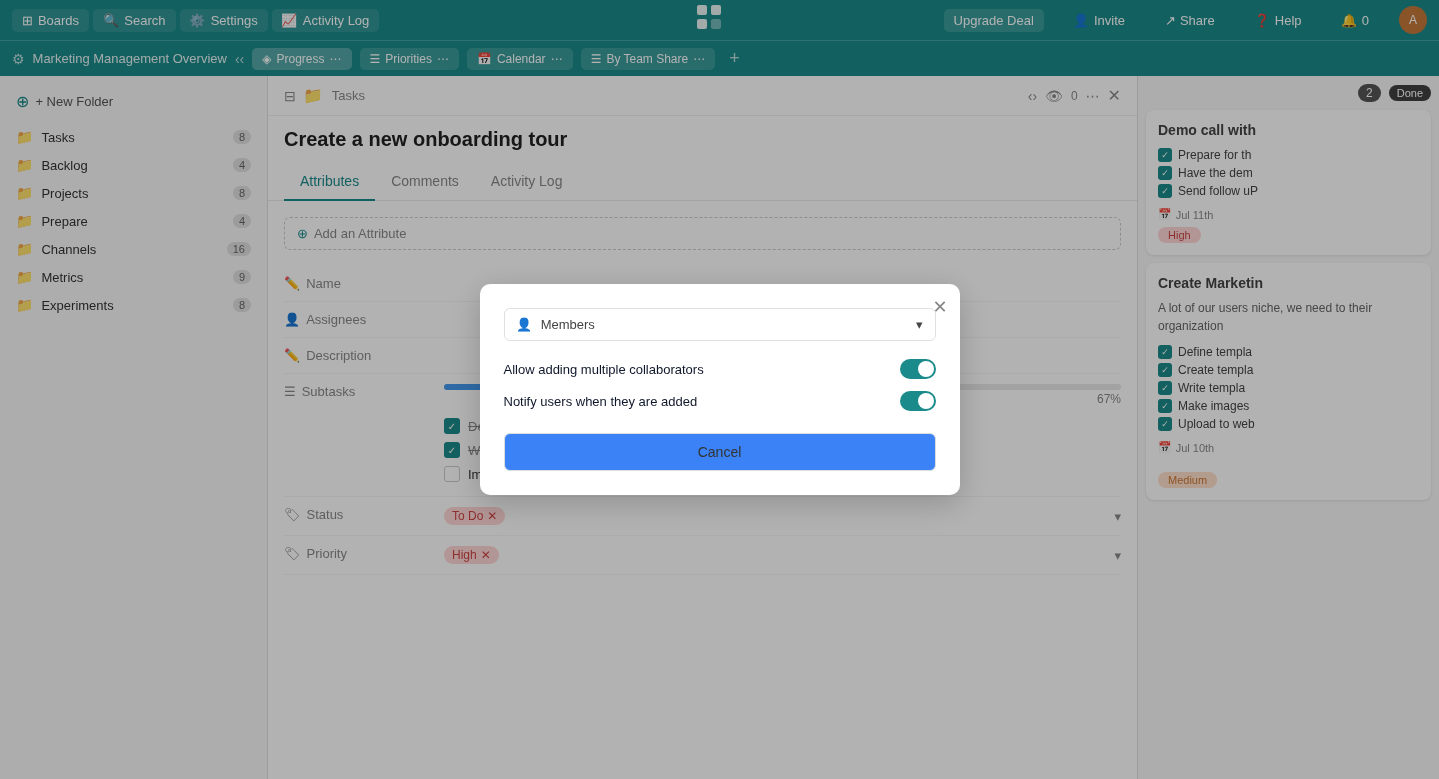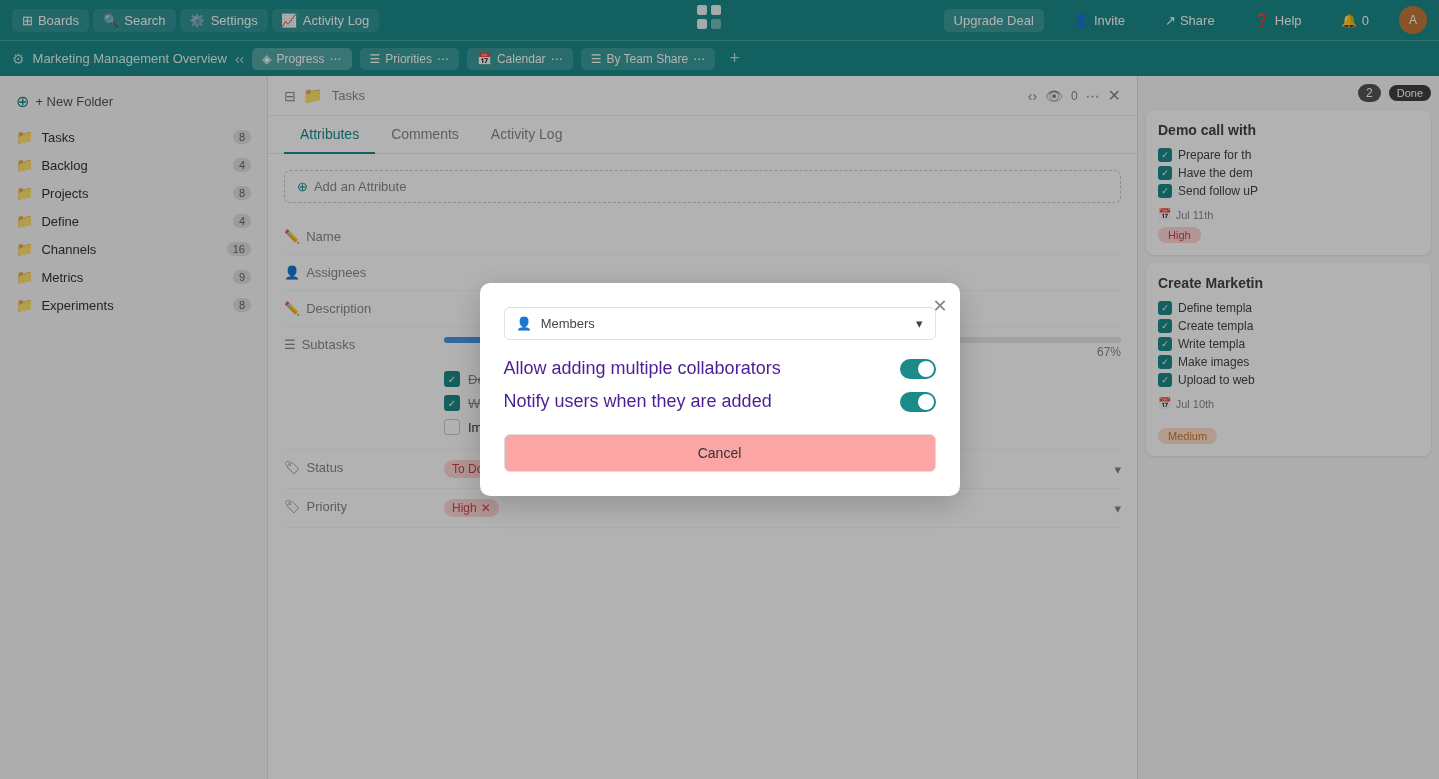--- a/index.html
+++ b/index.html
@@ -188,36 +188,36 @@
       border: 1px solid #e0e0e0; border-radius: 6px; padding: 8px 12px;
       font-size: 13px; color: #444; cursor: pointer; margin-bottom: 12px;
     }
     .modal-input {
       width: 100%; border: 1px solid #e0e0e0; border-radius: 6px;
       padding: 8px 12px; font-size: 13px; color: #aaa; outline: none;
       margin-bottom: 16px;
     }
     .modal-toggle-row {
       display: flex; align-items: center; justify-content: space-between;
-      padding: 6px 0; font-size: 18px; color: #4c1d95;
+      padding: 6px 0; font-size: 13px; color: #0f172a;
     }
     .toggle {
       width: 36px; height: 20px; border-radius: 10px;
       position: relative; cursor: pointer;
     }
     .toggle.on { background: #1a8a8a; }
     .toggle-knob {
       position: absolute; top: 2px;
       width: 16px; height: 16px; border-radius: 50%; background: white;
     }
     .toggle.on .toggle-knob { right: 2px; }
     .modal-actions { display: flex; gap: 10px; margin-top: 16px; }
     .btn-cancel {
       flex: 1; padding: 10px; border: 1px solid #ddd; border-radius: 6px;
-      background: #fca5a5; font-size: 14px; cursor: pointer; color: #333;
+      background: #3b82f6; font-size: 14px; cursor: pointer; color: #333;
     }
     .btn-save {
       flex: 1; padding: 10px; border: none; border-radius: 6px;
       background: #4499ee; color: white; font-size: 14px; cursor: pointer; font-weight: 500;
     }
   </style>
 </head>
 <body>
 
 <nav class="top-nav">
@@ -322,21 +322,21 @@
     <div class="sidebar-item">
       <div class="sidebar-item-left">
         <span class="sidebar-icon">📁</span>
         <span>Projects</span>
       </div>
       <span class="sidebar-badge">8</span>
     </div>
     <div class="sidebar-item">
       <div class="sidebar-item-left">
         <span class="sidebar-icon">📁</span>
-        <span>Define</span>
+        <span>Prepare</span>
       </div>
       <span class="sidebar-badge">4</span>
     </div>
     <div class="sidebar-item">
       <div class="sidebar-item-left">
         <span class="sidebar-icon">📁</span>
         <span>Channels</span>
       </div>
       <span class="sidebar-badge">16</span>
     </div>
@@ -367,20 +367,21 @@
         </div>
         <div class="task-panel-header-right">
           <span style="cursor:pointer;">‹›</span>
           <span style="cursor:pointer;">👁</span>
           <span style="font-size:12px;">0</span>
           <span style="cursor:pointer;">⋯</span>
           <span style="cursor:pointer;font-size:16px;">✕</span>
         </div>
       </div>
 
+      <div class="task-title">Create a new onboarding tour</div>
 
       <div class="task-tabs">
         <div class="task-tab active">Attributes</div>
         <div class="task-tab">Comments</div>
         <div class="task-tab">Activity Log</div>
       </div>
 
       <div class="task-body">
         <div class="add-attr-btn">
           <span style="color:#1a8a8a;">⊕</span>
@@ -504,20 +505,23 @@
         </div>
         <div style="margin-top:6px;">
           <span class="priority-badge priority-high">High</span>
         </div>
       </div>
 
       <div class="card">
         <div class="card-header">
           <span class="card-title">Create Marketin</span>
         </div>
+        <div class="card-body">
+          A lot of our users niche, we need to their organization
+        </div>
         <div class="card-checklist">
           <div class="check-item">
             <div class="checkbox-checked" style="width:14px;height:14px;font-size:9px;">✓</div>
             <span>Define templa</span>
           </div>
           <div class="check-item">
             <div class="checkbox-checked" style="width:14px;height:14px;font-size:9px;">✓</div>
             <span>Create templa</span>
           </div>
           <div class="check-item">

